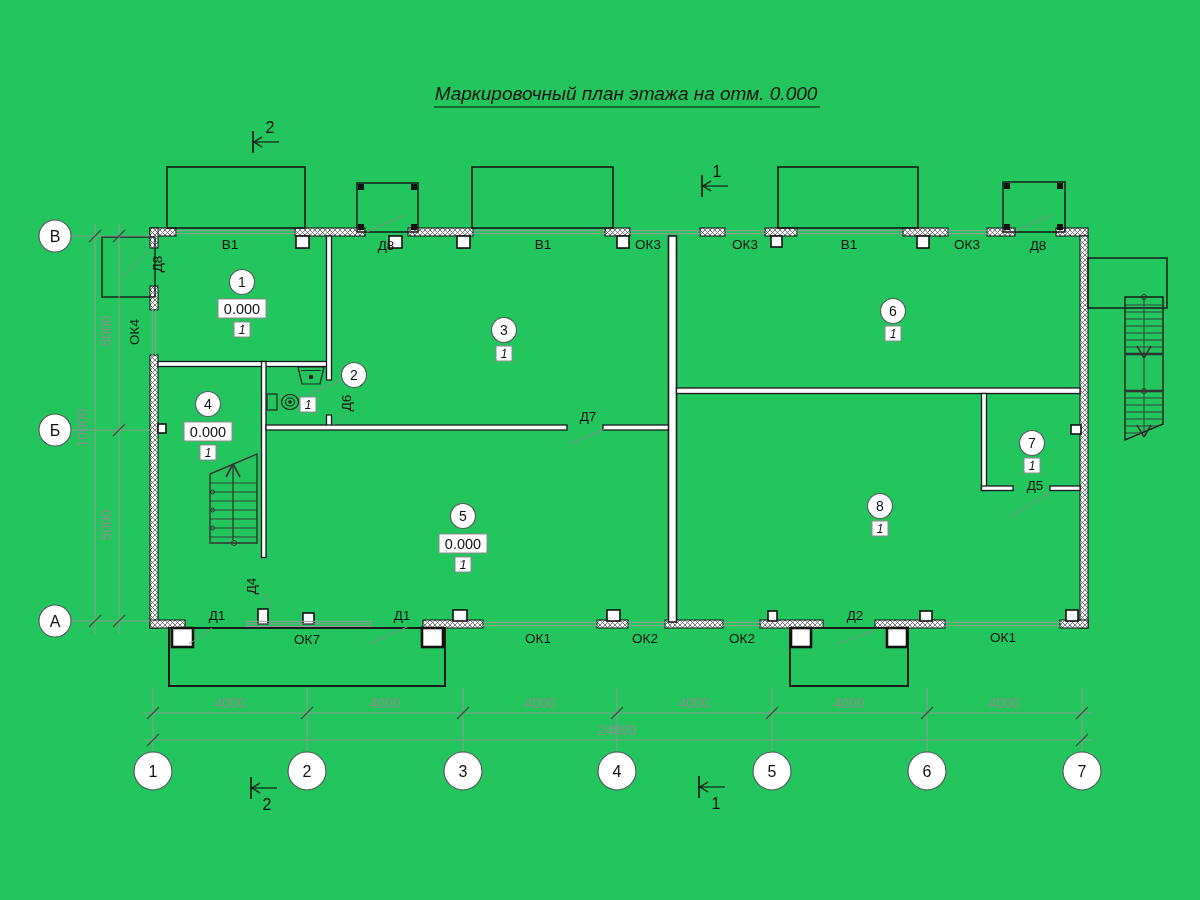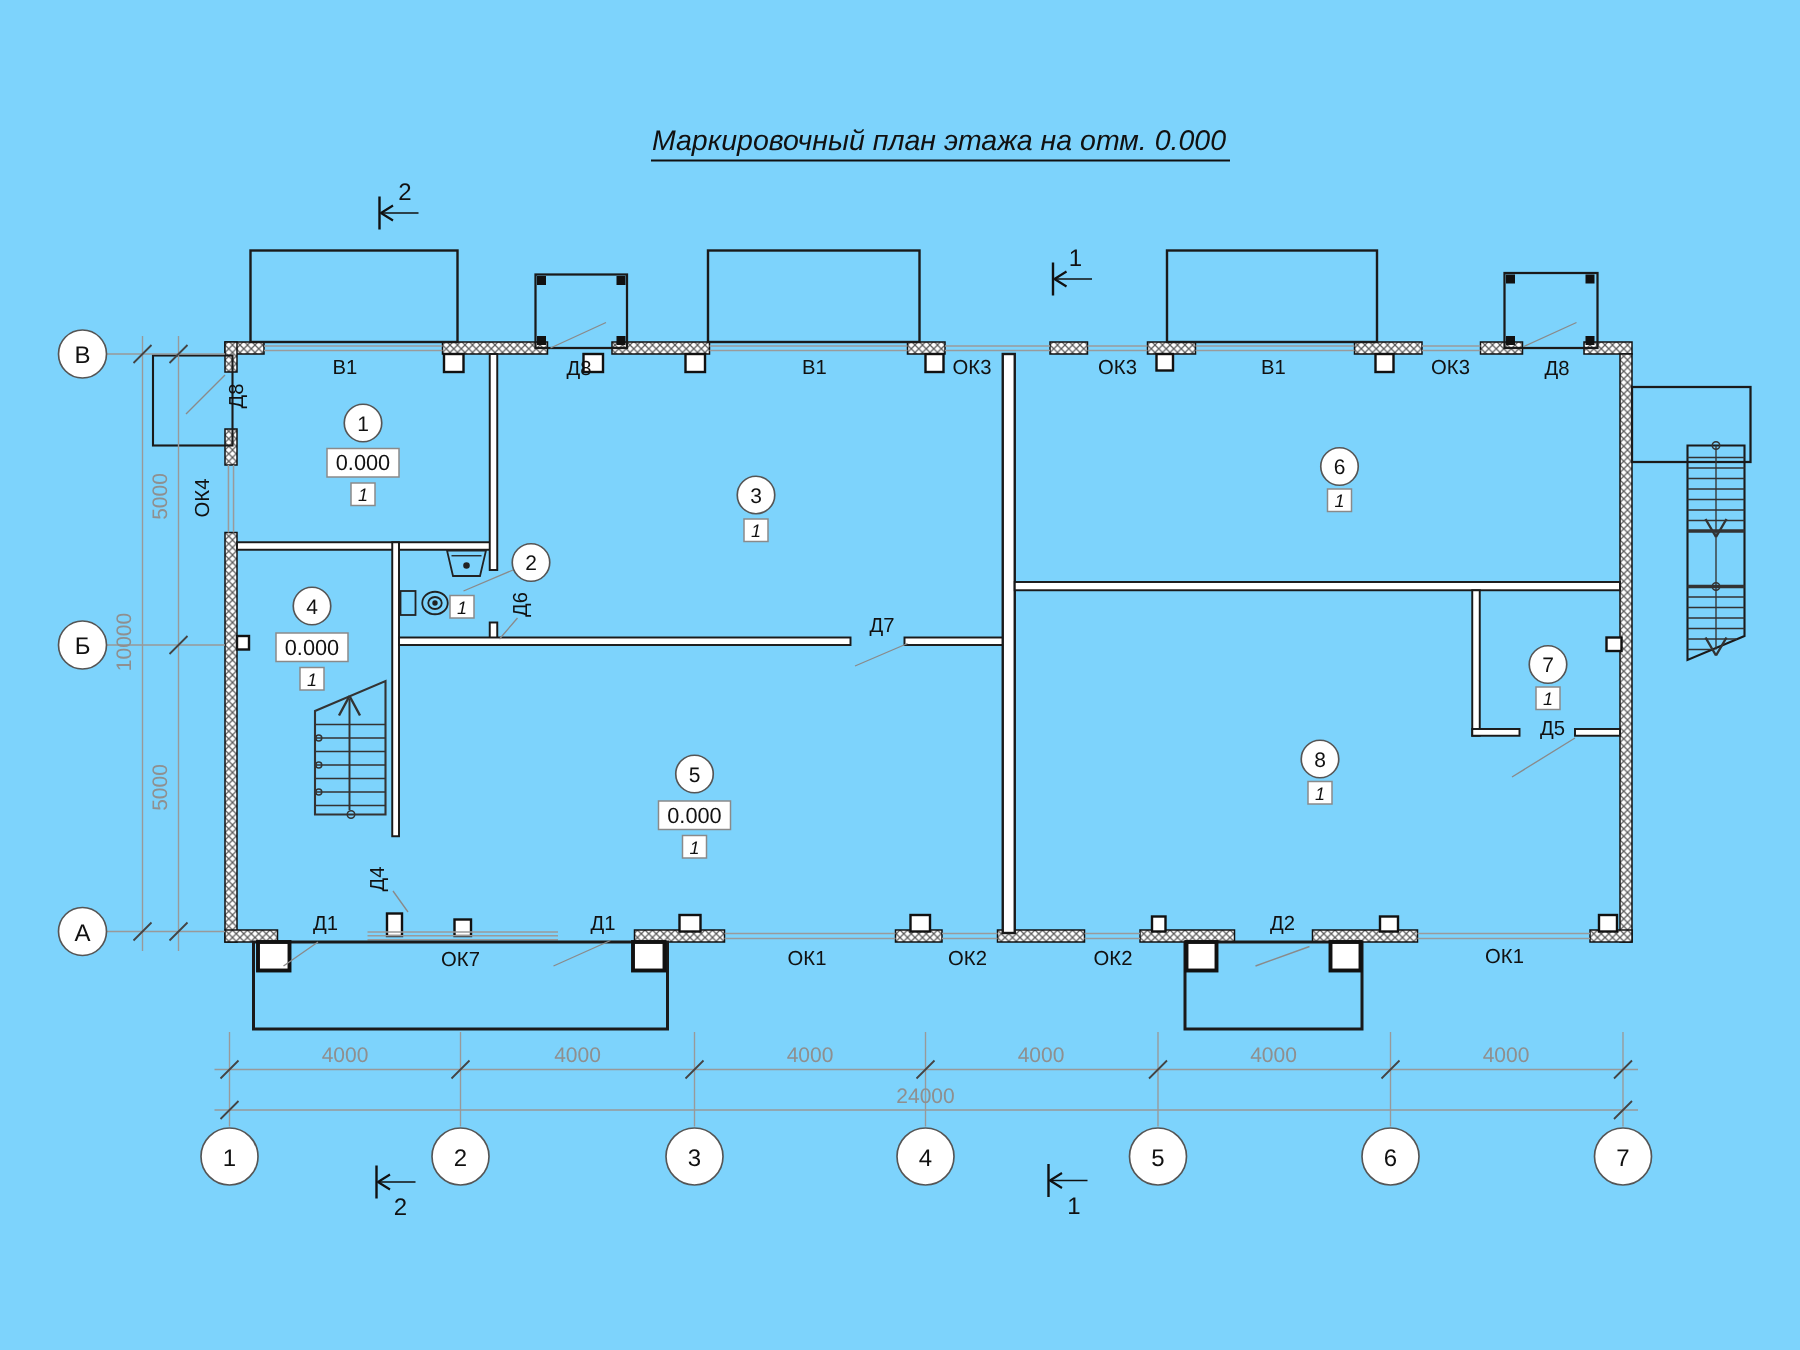--- a/index.html
+++ b/index.html
@@ -1,16 +1,16 @@
 <!DOCTYPE html>
 <html><head>
 <meta charset="utf-8">
 <style>
   html,body{margin:0;padding:0;background:#ffffff;}
-  #canvas{position:relative;width:1200px;height:900px;background:#7dd3fc;overflow:hidden;}
+  #canvas{position:relative;width:1200px;height:900px;background:#22c55e;overflow:hidden;}
   svg{position:absolute;left:0;top:0;}
   text{font-family:"Liberation Sans","DejaVu Sans",sans-serif;fill:#111;}
   .dimtxt{fill:#8f8f8f;}
   .lbl{font-size:13.5px;}
   .axis{font-size:16px;}
   .roomnum{font-size:14px;}
   .elev{font-size:14.5px;}
   .fin{font-size:12px;font-style:italic;}
   .ttl{font-size:19px;font-style:italic;}
   .sec{font-size:16px;}

